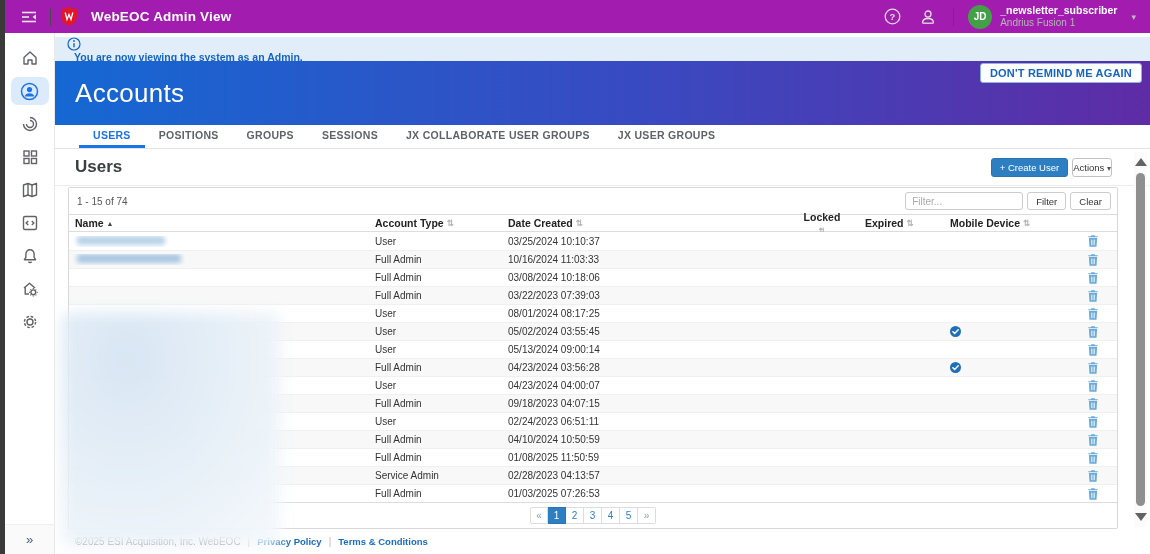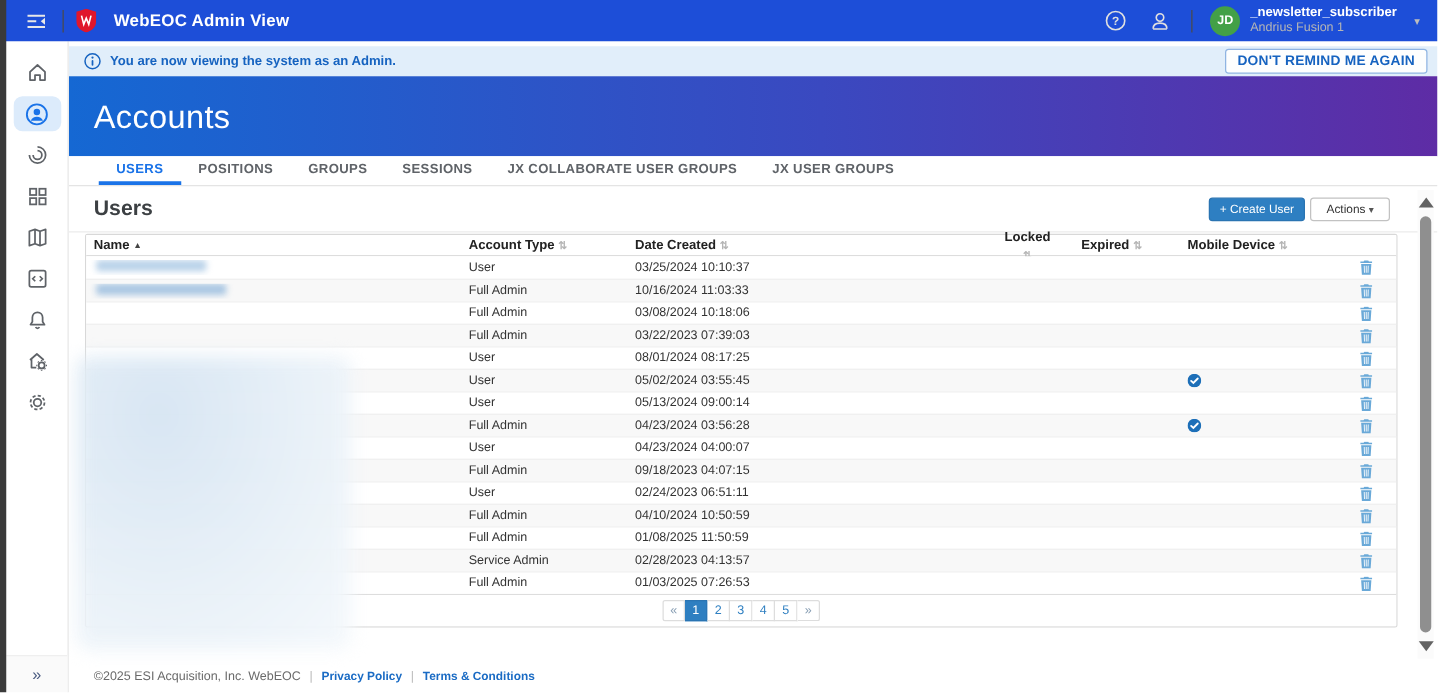--- a/index.html
+++ b/index.html
@@ -3,21 +3,21 @@
 <meta charset="utf-8">
 <style>
   * { margin:0; padding:0; box-sizing:border-box; }
   html,body { width:1150px; height:554px; overflow:hidden; }
   body { font-family:"Liberation Sans", sans-serif; background:#fff; position:relative; }
 
   
   .edge-strip { position:absolute; left:0; top:0; width:5px; height:554px; background:#3a3a3a; z-index:60; }
 
   
-  .topbar { position:absolute; left:0; top:0; width:1150px; height:33px; background:#1d4ed8; display:flex; align-items:center; z-index:50; }
+  .topbar { position:absolute; left:0; top:0; width:1150px; height:33px; background:#a21caf; display:flex; align-items:center; z-index:50; }
   .tb-left { display:flex; align-items:center; gap:10px; padding-left:18px; }
   .tb-iconbtn { width:22px; height:22px; display:flex; align-items:center; justify-content:center; cursor:pointer; }
   .tb-divider { width:1px; height:18px; background:#4a4a4a; }
   .tb-title { color:#fff; font-size:13.5px; font-weight:bold; letter-spacing:.2px; margin-left:4px; }
   .tb-right { margin-left:auto; display:flex; align-items:center; gap:14px; padding-right:14px; }
   .avatar { width:24px; height:24px; border-radius:50%; background:#43a047; color:#fff; font-size:10px; font-weight:bold; display:flex; align-items:center; justify-content:center; }
   .tb-user { display:flex; align-items:center; gap:8px; cursor:pointer; }
   .tb-user-text { display:flex; flex-direction:column; line-height:1.25; }
   .tb-user-name { color:#fff; font-size:10.5px; font-weight:bold; }
   .tb-user-org { color:#b5b5b5; font-size:10px; }
@@ -26,36 +26,36 @@
   
   .sidebar { position:absolute; left:5px; top:33px; width:50px; height:521px; background:#fff; border-right:1px solid #e8e8e8; display:flex; flex-direction:column; align-items:center; z-index:40; }
   .sb-items { display:flex; flex-direction:column; align-items:center; padding-top:11px; }
   .sb-item { width:38px; height:28px; margin-bottom:5px; display:flex; align-items:center; justify-content:center; border-radius:7px; cursor:pointer; }
   .sb-item.active { background:#dcebfb; }
   .sb-bottom { margin-top:auto; width:100%; height:30px; border-top:1px solid #efefef; display:flex; align-items:center; justify-content:center; color:#4a5b80; font-size:13px; cursor:pointer; background:#fafafa; }
 
   
   .main { position:absolute; left:55px; top:33px; width:1095px; height:521px; background:#fff; }
 
-  .banner { margin-top:4px; height:24px; background:#e1eefa; display:flex; align-items:center; padding:0 8px 0 12px; }
+  .banner { margin-top:4px; height:24px; background:#e1eefa; display:flex; align-items:flex-start; padding:0 8px 0 12px;flex-direction:column; }
   .banner-text { color:#1663c0; font-size:10.5px; font-weight:bold; margin-left:7px; }
   .banner-btn { margin-left:auto; background:#fdfefe; border:1px solid #8fb4e2; border-radius:3px; color:#1663c0; font-size:11px; font-weight:bold; padding:3px 9px; letter-spacing:.2px; cursor:pointer; font-family:"Liberation Sans",sans-serif; }
 
   .page-header { height:64px; background:linear-gradient(90deg,#1568d3 0%, #3a49c0 55%, #5e2ca5 100%); display:flex; align-items:center; padding-left:20px; }
   .page-header-title { color:#fff; font-size:26px; font-weight:500; letter-spacing:.3px; }
 
   .tabs { height:24px; background:#fff; border-bottom:1px solid #e4e4e4; display:flex; align-items:stretch; padding-left:24px; }
   .tab { display:flex; align-items:center; padding:0 14px; font-size:10.5px; font-weight:bold; color:#5f6368; letter-spacing:.3px; cursor:pointer; border-bottom:3px solid transparent; }
   .tab.active { color:#1a73e8; border-bottom-color:#1a73e8; }
 
   .heading-row { height:37px; display:flex; align-items:center; padding:0 38px 0 20px; border-bottom:1px solid #ececec; }
   .heading-title { font-size:17px; font-weight:bold; color:#3c4043; }
   .heading-actions { margin-left:auto; display:flex; gap:4px; align-items:center; }
   .btn-create { background:#2e7fc2; border:1px solid #2a74b2; color:#fff; font-size:9.5px; padding:3px 8px; border-radius:3px; cursor:pointer; font-family:"Liberation Sans",sans-serif; }
-  .btn-actions { background:#fff; border:1px solid #c2c2c2; color:#333; font-size:9.5px; padding:3px 12px; border-radius:3px; cursor:pointer; font-family:"Liberation Sans",sans-serif; }
+  .btn-actions { background:#fff; border:1px solid #c2c2c2; color:#333; font-size:9.5px; padding:3px 0; border-radius:3px; cursor:pointer; font-family:"Liberation Sans",sans-serif; }
   .btn-actions .caret { font-size:8px; color:#555; }
 
   
   .table-wrap { margin:1px 32px 0 13px; border:1px solid #d8d8d8; border-radius:2px; background:#fff; position:relative; }
   .filter-bar { height:27px; display:flex; align-items:center; padding:0 6px 0 8px; border-bottom:1px solid #ddd; background:#fff; }
   .count-text { font-size:10px; color:#555; }
   .filter-controls { margin-left:auto; display:flex; gap:4px; align-items:center; }
   .filter-input { width:118px; height:18px; border:1px solid #ccc; border-radius:3px; font-size:10px; padding:0 6px; color:#333; font-family:"Liberation Sans",sans-serif; }
   .filter-input::placeholder { color:#aaa; }
   .btn-small { height:18px; background:#fff; border:1px solid #ccc; border-radius:3px; font-size:9.5px; color:#333; padding:0 8px; cursor:pointer; font-family:"Liberation Sans",sans-serif; }
@@ -282,20 +282,28 @@
 
   <div class="heading-row">
     <span class="heading-title">Users</span>
     <div class="heading-actions">
       <button class="btn-create">+ Create User</button>
       <button class="btn-actions"><span>Actions</span> <span class="caret">▾</span></button>
     </div>
   </div>
 
   <div class="table-wrap">
+    <div class="filter-bar">
+      <span class="count-text">1 - 15 of 74</span>
+      <div class="filter-controls">
+        <input class="filter-input" type="text" placeholder="Filter..." style="">
+        <button class="btn-small">Filter</button>
+        <button class="btn-small">Clear</button>
+      </div>
+    </div>
     <div class="thead" id="table-head">
         <div class="th col-name">
           <span>Name</span>
           <span class="sort-asc">▲</span>
         </div>
         <div class="th col-type">
           <span>Account Type</span>
           <span class="sort-both">⇅</span>
         </div>
         <div class="th col-date">

